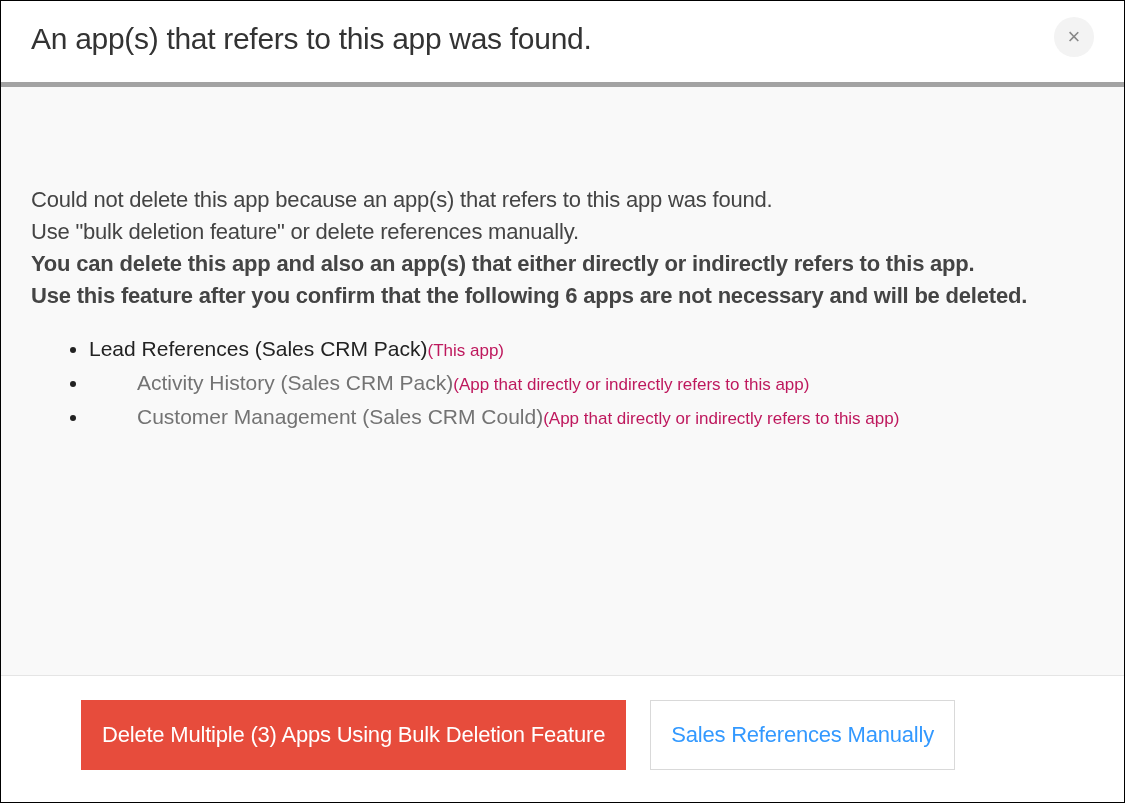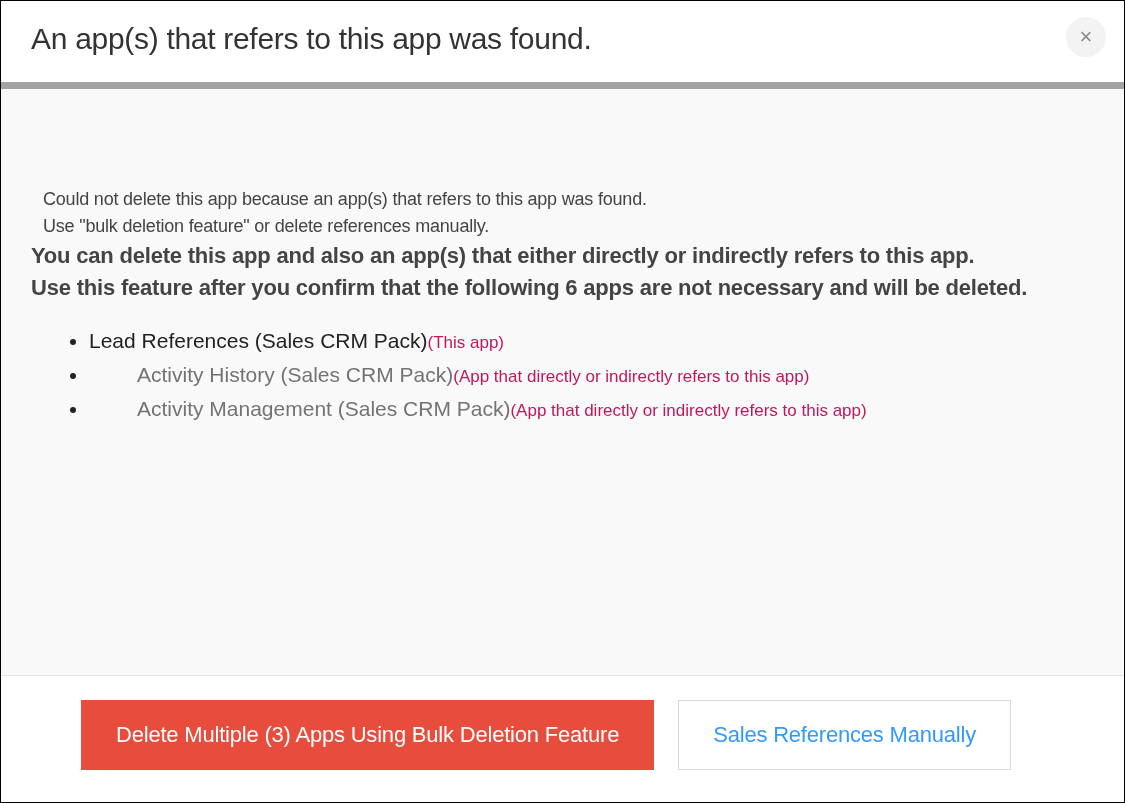--- a/index.html
+++ b/index.html
@@ -14,22 +14,22 @@
   .modal {
     position: relative;
     width: 1125px;
     height: 803px;
     border: 1px solid #000;
     display: flex;
     flex-direction: column;
     background: #fff;
   }
   .modal-header {
-    padding: 20px 18px 25px 30px;
-    border-bottom: 7px solid #a3a3a3;
+    padding: 20px 30px 25px 30px;
+    border-bottom: 5px solid #a3a3a3;
     display: flex;
     align-items: center;
     justify-content: space-between;
     text-align: center;
   }
   .modal-title {
     font-size: 30px;
     font-weight: 400;
     color: #333;
     letter-spacing: -0.3px;
@@ -48,22 +48,22 @@
     line-height: 1;
     margin-top: -4px;
   }
   .modal-body {
     flex: 1;
     background: #f9f9f9;
     padding: 100px 30px 30px 30px;
     overflow: auto;
   }
   .intro p {
-    margin: 0 0 6px 12px;
-    font-size: 18px;
+    margin: 0 0 6px 0;
+    font-size: 22px;
     font-weight: 300;
     color: #444;
     letter-spacing: -0.2px;
   }
   .section-heading {
     margin: 60px 0 6px 0;
     font-size: 22px;
     font-weight: 400;
     color: #222;
   }
@@ -101,21 +101,21 @@
     padding: 24px 30px 32px 30px;
     display: flex;
     gap: 24px;
     justify-content: flex-start;
     align-items: stretch;
     padding-left: 80px;
   }
   .btn {
     font-size: 22px;
     font-weight: 300;
-    padding: 20px 34px;
+    padding: 20px 20px;
     border: 1px solid transparent;
     cursor: pointer;
     letter-spacing: -0.2px;
     min-height: 70px;
     display: inline-flex;
     align-items: center;
     justify-content: center;
   }
   .btn-danger {
     background: #e74c3c;
@@ -150,21 +150,21 @@
       <p>Use this feature after you confirm that the following 6 apps are not necessary and will be deleted.</p>
 
       <ul class="app-list">
         <li>
           <span>Lead References (Sales CRM Pack)</span><span class="note">(This app)</span>
         </li>
         <li>
           <a href="#">Activity History (Sales CRM Pack)</a><span class="note">(App that directly or indirectly refers to this app)</span>
         </li>
         <li>
-          <a href="#">Activity Management (Sales CRM Pack)</a><span class="note">(App that directly or indirectly refers to this app)</span>
+          <a href="#">Customer Management (Sales CRM Could)</a><span class="note">(App that directly or indirectly refers to this app)</span>
         </li>
       </ul>
     </div>
   </div>
 
   <div class="modal-footer">
     <button class="btn btn-danger">Delete Multiple (3) Apps Using Bulk Deletion Feature</button>
     <button class="btn btn-secondary">Sales References Manually</button>
   </div>
 </div>

